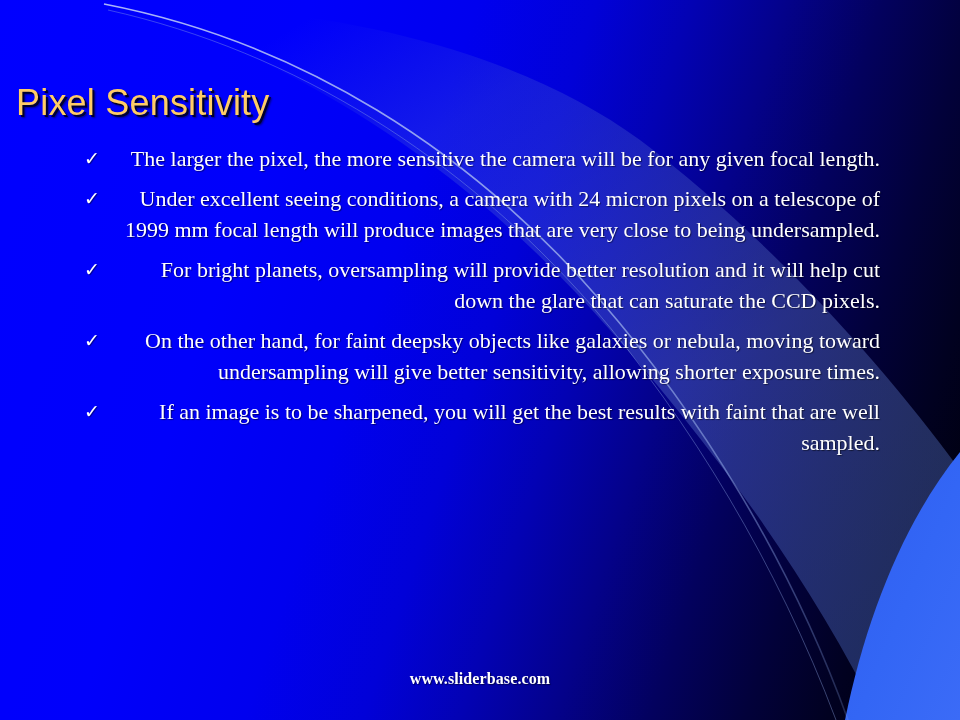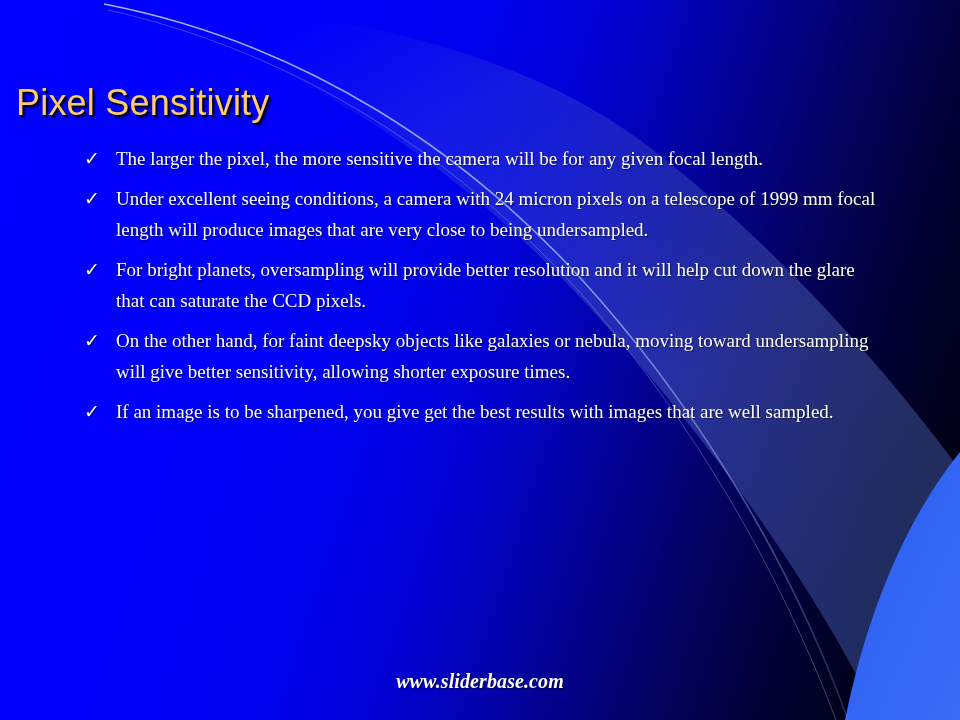--- a/index.html
+++ b/index.html
@@ -72,39 +72,39 @@
     width: 32px;
     color: #ffffff;
     font-family: "DejaVu Sans", "Liberation Sans", sans-serif;
     font-size: 19px;
     line-height: 31px;
     text-shadow: 1px 1px 1px rgba(0,0,0,0.45);
   }
   .bullet-text {
     flex: 1 1 auto;
     color: #ffffff;
-    font-size: 19px;
+    font-size: 22px;
     line-height: 31px;
     text-shadow: 1px 1px 1px rgba(0,0,0,0.5);
     padding-right: 4px;
+    text-align: right;
   }
 
   
   #footer {
     position: absolute;
     left: 0;
     top: 670px;
     width: 960px;
     text-align: center;
     color: #ffffff;
-    font-size: 20px;
+    font-size: 16px;
     font-weight: bold;
     letter-spacing: 0.1px;
     text-shadow: 1px 1px 1px rgba(0,0,0,0.5);
-    font-style: italic;
   }
 </style>
 </head>
 <body>
 
 <div id="slide">
 
   <svg class="bg-art" viewBox="0 0 960 720" preserveAspectRatio="none">
     <defs>
       <linearGradient id="gradWedgeSoft" x1="0.25" y1="0" x2="0.95" y2="1">
@@ -165,20 +165,20 @@
       <span class="bullet-text">For bright planets, oversampling will provide better resolution and it will help cut down the glare that can saturate the CCD pixels.</span>
     </div>
 
     <div class="bullet">
       <span class="bullet-mark">✓</span>
       <span class="bullet-text">On the other hand, for faint deepsky objects like galaxies or nebula, moving toward undersampling will give better sensitivity, allowing shorter exposure times.</span>
     </div>
 
     <div class="bullet">
       <span class="bullet-mark">✓</span>
-      <span class="bullet-text">If an image is to be sharpened, you give get the best results with images that are well sampled.</span>
+      <span class="bullet-text">If an image is to be sharpened, you will get the best results with faint that are well sampled.</span>
     </div>
 
   </div>
 
   <div id="footer">www.sliderbase.com</div>
 
 </div>
 
 </body></html>

